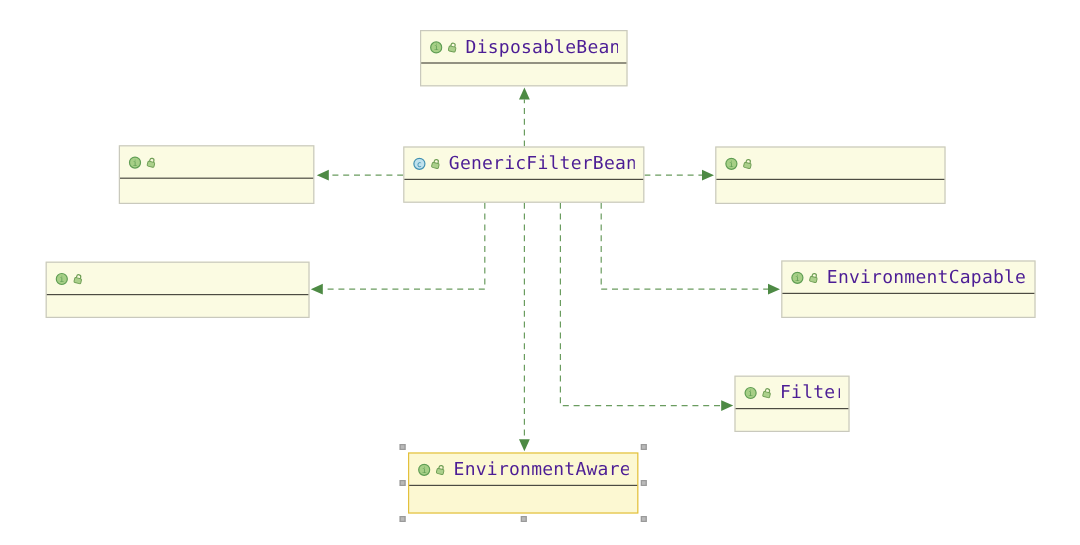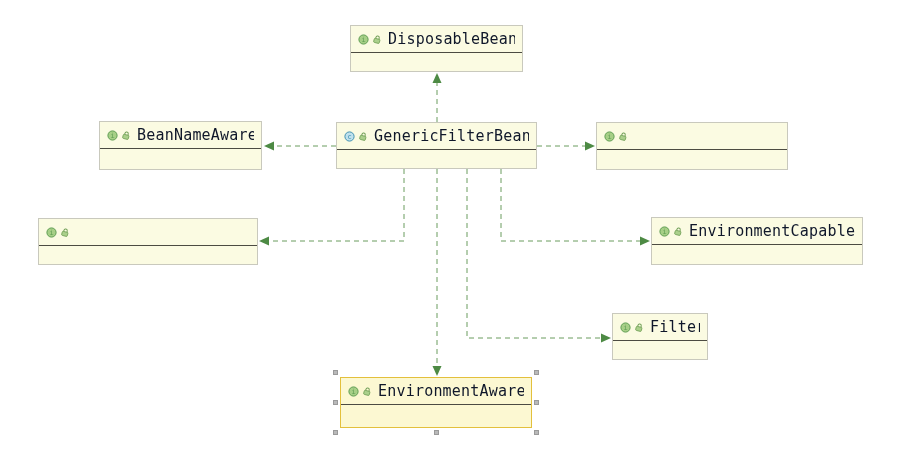--- a/index.html
+++ b/index.html
@@ -27,21 +27,21 @@
     flex:0 0 26px;
     display:flex;align-items:center;
     padding:0 7px;
     border-bottom:1.5px solid #4c4b42;
   }
   .node-body{flex:1 1 auto;}
   .node-label{
     margin-left:6px;
     font-size:15px;
     letter-spacing:0.2px;
-    color:#0f172a;
+    color:#4c1d95;
     white-space:nowrap;
     overflow:hidden;
   }
   .icon{display:inline-block;line-height:0;}
   .lock-icon{margin-left:3px;}
   .handle{
     position:absolute;
     width:5px;height:5px;
     box-sizing:border-box;
     background:#b9b9b9;
@@ -90,21 +90,20 @@
           <span class="icon"><svg width="11" height="11" viewBox="0 0 11 11" xmlns="http://www.w3.org/2000/svg">
               <circle cx="5.5" cy="5.5" r="4.6" fill="#a6cf86" stroke="#5f9d53" stroke-width="1"></circle>
               <text x="5.5" y="8" font-size="7" text-anchor="middle" fill="#5f9d53" font-family="DejaVu Sans Mono, monospace">i</text>
             </svg></span>
           <span class="icon lock-icon"><svg width="10" height="11" viewBox="0 0 10 11" xmlns="http://www.w3.org/2000/svg">
               <g transform="rotate(14 5 6)">
                 <path d="M3.3 5 V3.6 a1.7 1.7 0 0 1 3.4 0 V5" fill="none" stroke="#6f9e55" stroke-width="1"></path>
                 <rect x="2.1" y="4.8" width="5.8" height="4.2" rx="1" fill="#abd08b" stroke="#6f9e55" stroke-width="0.8"></rect>
               </g>
             </svg></span>
-          <span class="node-label">BeanNameAware</span>
         </div>
         <div class="node-body"></div>
       </div>
       <div class="node" style="left: 336px; top: 122px; width: 201px; height: 47px;">
         <div class="node-header">
           <span class="icon"><svg width="11" height="11" viewBox="0 0 11 11" xmlns="http://www.w3.org/2000/svg">
               <circle cx="5.5" cy="5.5" r="4.6" fill="#bfe1ed" stroke="#4190b1" stroke-width="1"></circle>
               <text x="5.5" y="8" font-size="7" text-anchor="middle" fill="#4190b1" font-family="DejaVu Sans Mono, monospace">c</text>
             </svg></span>
           <span class="icon lock-icon"><svg width="10" height="11" viewBox="0 0 10 11" xmlns="http://www.w3.org/2000/svg">

